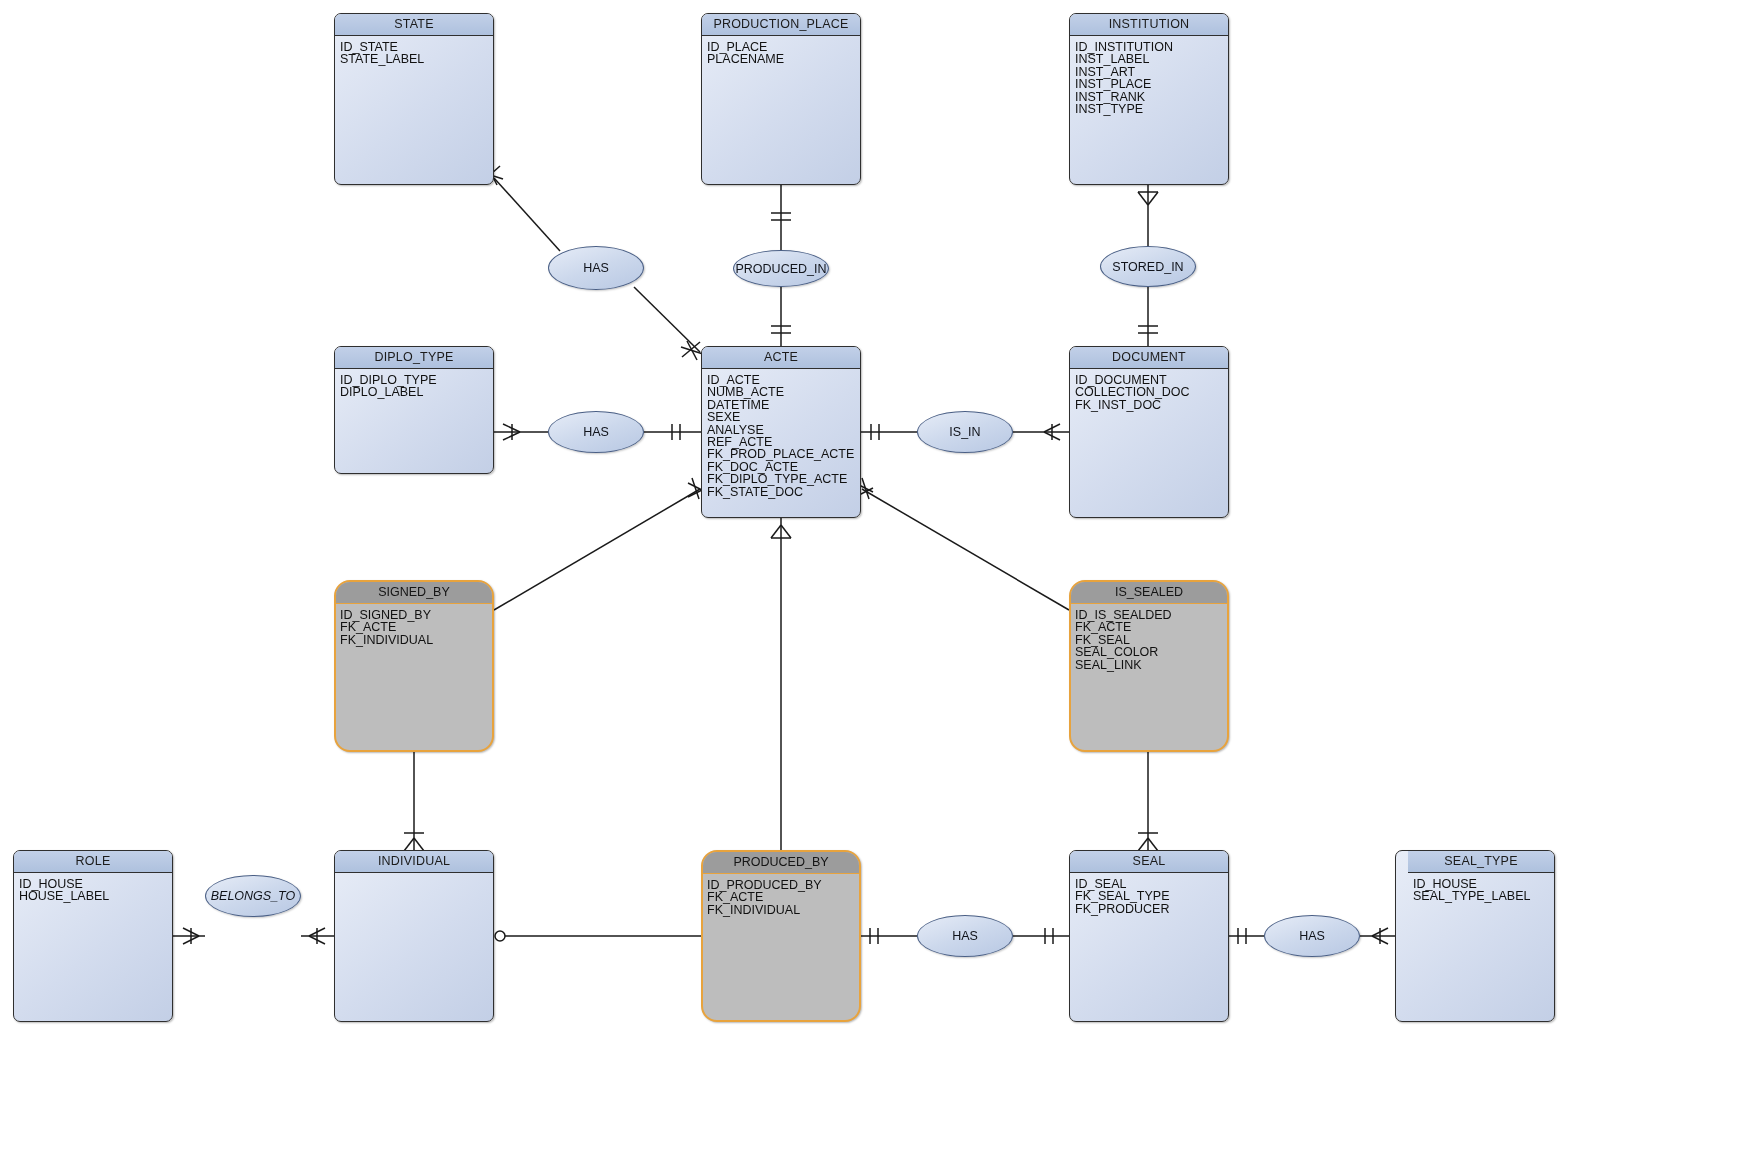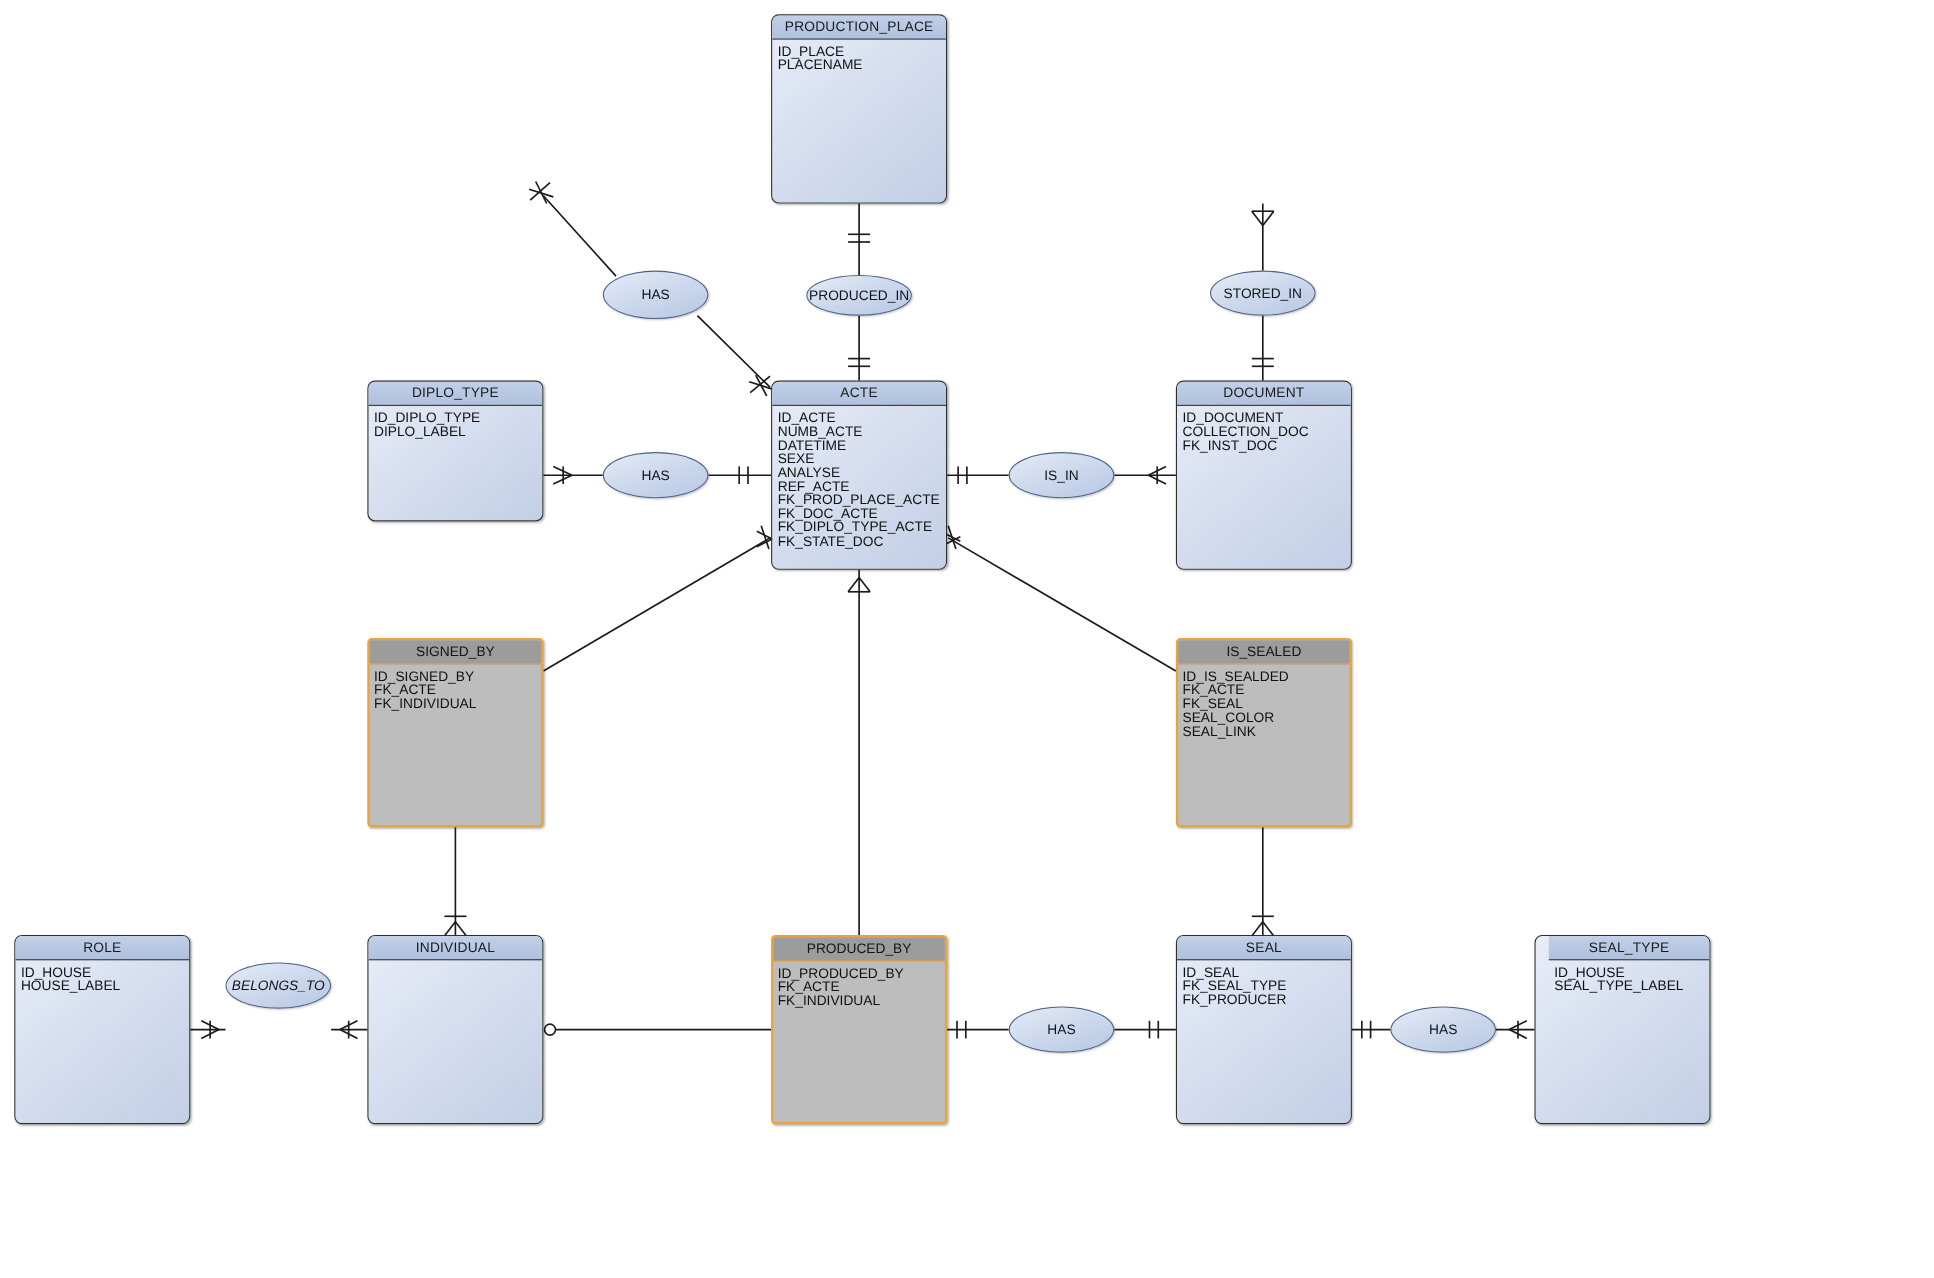--- a/index.html
+++ b/index.html
@@ -14,21 +14,21 @@
           box-shadow:1px 1px 2px rgba(0,0,0,.28);}
   .entity > .hdr{height:21px;line-height:21px;text-align:center;font-size:12.5px;
           color:#1b1b1b;border-bottom:1px solid #2f2f2f;
           background:linear-gradient(180deg,#c2d0e8 0%,#aec1de 100%);
           letter-spacing:.2px;}
   .entity > .fields{padding:5px 0 0 4px;}
   .entity .f{font-size:12.5px;line-height:12.4px;color:#111;white-space:nowrap;
           padding:0 0 0 1px;margin-bottom:0px;height:12.4px;}
 
   .assoc{position:absolute;box-sizing:border-box;border:2px solid #e8a33d;
-          border-radius:4px;overflow:hidden;background:#bdbdbd;
+          border-radius:16px;overflow:hidden;background:#bdbdbd;
           box-shadow:1px 1px 2px rgba(0,0,0,.28);}
   .assoc > .hdr{height:21px;line-height:21px;text-align:center;font-size:12.5px;
           color:#141414;background:#9c9c9c;border-bottom:1px solid #e8a33d;}
   .assoc > .fields{padding:5px 0 0 4px;}
   .assoc .f{font-size:12.5px;line-height:12.4px;color:#111;white-space:nowrap;height:12.4px;}
 
   .rel{position:absolute;box-sizing:border-box;border:1px solid #4a5f85;
        border-radius:50%;
        background:linear-gradient(160deg,#e6ecf7 0%,#ccd8ec 50%,#b8c8e3 100%);
        display:flex;align-items:center;justify-content:center;
@@ -160,25 +160,43 @@
         <line x1="1238" y1="928" x2="1238" y2="944"></line>
         <line x1="1246" y1="928" x2="1246" y2="944"></line>
       </g>
       <g>
         <line x1="1388" y1="928" x2="1372" y2="936"></line>
         <line x1="1388" y1="944" x2="1372" y2="936"></line>
         <line x1="1380" y1="928" x2="1380" y2="944"></line>
       </g>
     </g>
   </svg>
+<div class="entity" style="left: 334px; top: 13px; width: 160px; height: 172px;">
+      <div class="hdr">STATE</div>
+      <div class="fields">
+        <div class="f">ID_STATE</div>
+        <div class="f">STATE_LABEL</div>
+      </div>
+    </div>
     <div class="entity" style="left: 701px; top: 13px; width: 160px; height: 172px;">
       <div class="hdr">PRODUCTION_PLACE</div>
       <div class="fields">
         <div class="f">ID_PLACE</div>
         <div class="f">PLACENAME</div>
+      </div>
+    </div>
+    <div class="entity" style="left: 1069px; top: 13px; width: 160px; height: 172px;">
+      <div class="hdr">INSTITUTION</div>
+      <div class="fields">
+        <div class="f">ID_INSTITUTION</div>
+        <div class="f">INST_LABEL</div>
+        <div class="f">INST_ART</div>
+        <div class="f">INST_PLACE</div>
+        <div class="f">INST_RANK</div>
+        <div class="f">INST_TYPE</div>
       </div>
     </div>
     <div class="entity" style="left: 334px; top: 346px; width: 160px; height: 128px;">
       <div class="hdr">DIPLO_TYPE</div>
       <div class="fields">
         <div class="f">ID_DIPLO_TYPE</div>
         <div class="f">DIPLO_LABEL</div>
       </div>
     </div>
     <div class="entity" style="left: 701px; top: 346px; width: 160px; height: 172px;">

